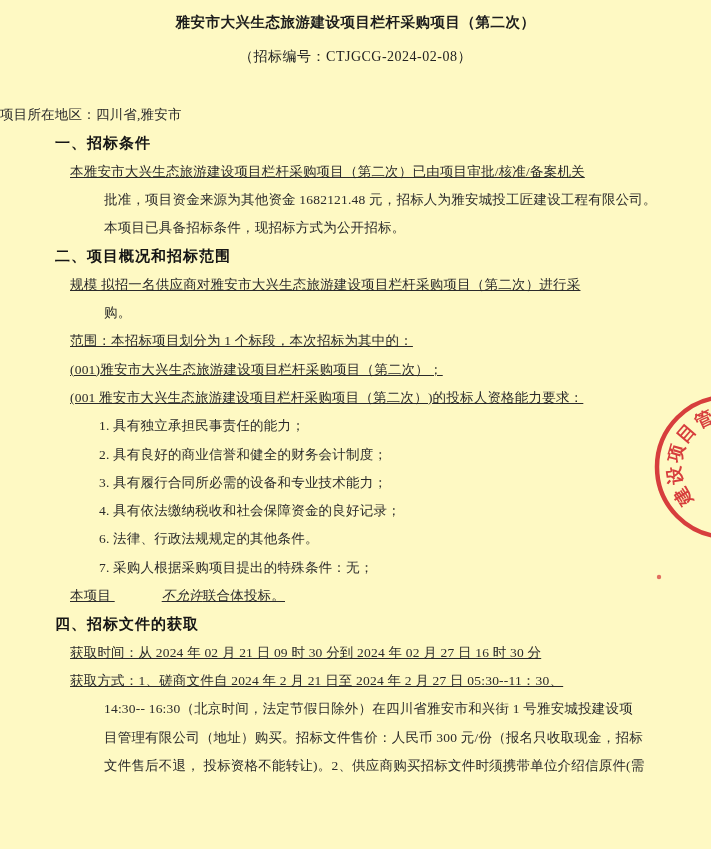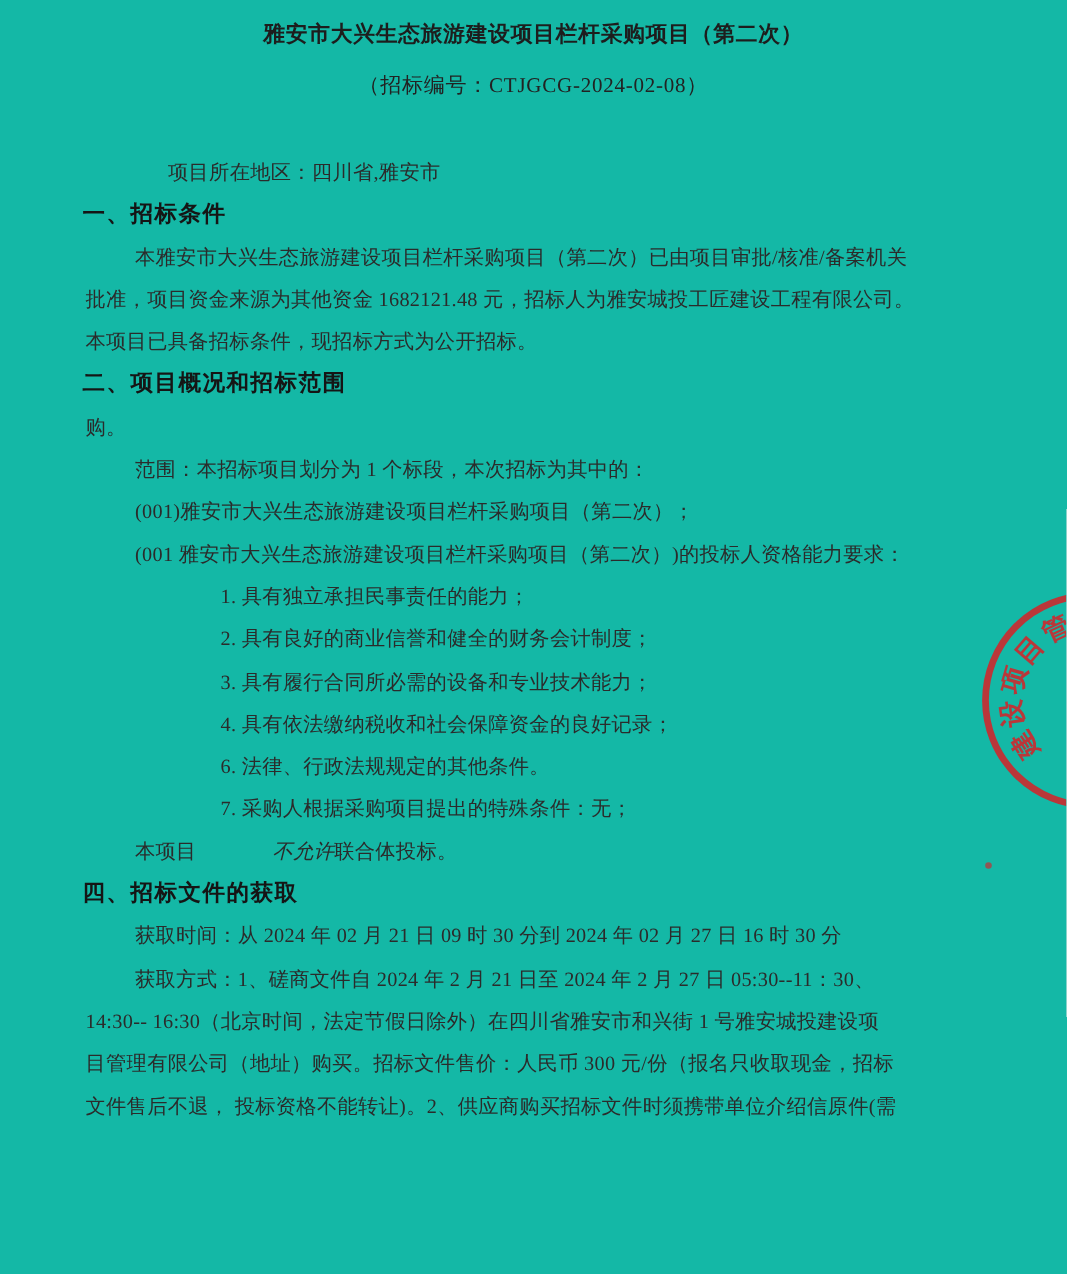--- a/index.html
+++ b/index.html
@@ -1,20 +1,20 @@
 <!DOCTYPE html>
 <html><head>
 <meta charset="utf-8">
 <style>
   html,body { margin:0; padding:0; background:#e8e8e8; }
   .page {
     position:relative;
     width:711px; height:849px;
     margin:0 auto;
-    background:#14b8a6;
+    background:#fef9c3;
     font-family:"Liberation Serif","DejaVu Serif",serif;
     color:#2b2b2b;
     overflow:hidden;
   }
   .doc-title {
     position:absolute; top:13px; left:0; width:711px;
     text-align:center;
     font-size:14.5px; font-weight:bold; color:#1d1d1d;
     letter-spacing:0.5px;
     white-space:nowrap;
@@ -26,25 +26,25 @@
     letter-spacing:0.5px;
     white-space:nowrap;
   }
   .body-block { position:absolute; top:101px; left:0; width:711px; }
   .ln {
     height:28.3px; line-height:28.3px;
     font-size:13.5px;
     white-space:nowrap;
     letter-spacing:0.2px;
   }
-  .ln.loc  { padding-left:112px; }
+  .ln.loc  { }
   .ln.h    { padding-left:55px; font-size:15px; font-weight:bold; color:#151515; letter-spacing:1px; }
-  .ln.ind  { padding-left:90px; }
-  .ln.cont { padding-left:57px; }
-  .ln.item { padding-left:99px;margin-left:48px; }
+  .ln.ind  { padding-left:70px;text-decoration:underline; }
+  .ln.cont { padding-left:104px; }
+  .ln.item { padding-left:99px; }
   .em-i { font-style:italic;margin-left:47px; }
   .stamp {
     position:absolute; left:640px; top:385px; width:71px; height:200px;
     pointer-events:none;
   }
   .stamp svg { display:block; }
   .stamp-text {
     font-family:"Liberation Serif","DejaVu Serif",serif;
     font-size:18px; font-weight:bold; letter-spacing:2px;
   }
@@ -59,20 +59,21 @@
 
   <div class="body-block">
     <div class="ln loc">项目所在地区：四川省,雅安市</div>
 
     <div class="ln h">一、招标条件</div>
     <div class="ln ind">本雅安市大兴生态旅游建设项目栏杆采购项目（第二次）已由项目审批/核准/备案机关</div>
     <div class="ln cont">批准，项目资金来源为其他资金 1682121.48 元，招标人为雅安城投工匠建设工程有限公司。</div>
     <div class="ln cont">本项目已具备招标条件，现招标方式为公开招标。</div>
 
     <div class="ln h">二、项目概况和招标范围</div>
+    <div class="ln ind">规模 拟招一名供应商对雅安市大兴生态旅游建设项目栏杆采购项目（第二次）进行采</div>
     <div class="ln cont">购。</div>
     <div class="ln ind">范围：本招标项目划分为 1 个标段，本次招标为其中的：</div>
     <div class="ln ind">(001)雅安市大兴生态旅游建设项目栏杆采购项目（第二次）；</div>
 
     <div class="ln ind">(001 雅安市大兴生态旅游建设项目栏杆采购项目（第二次）)的投标人资格能力要求：</div>
     <div class="ln item">1. 具有独立承担民事责任的能力；</div>
     <div class="ln item">2. 具有良好的商业信誉和健全的财务会计制度；</div>
     <div class="ln item">3. 具有履行合同所必需的设备和专业技术能力；</div>
     <div class="ln item">4. 具有依法缴纳税收和社会保障资金的良好记录；</div>
     <div class="ln item">6. 法律、行政法规规定的其他条件。</div>

